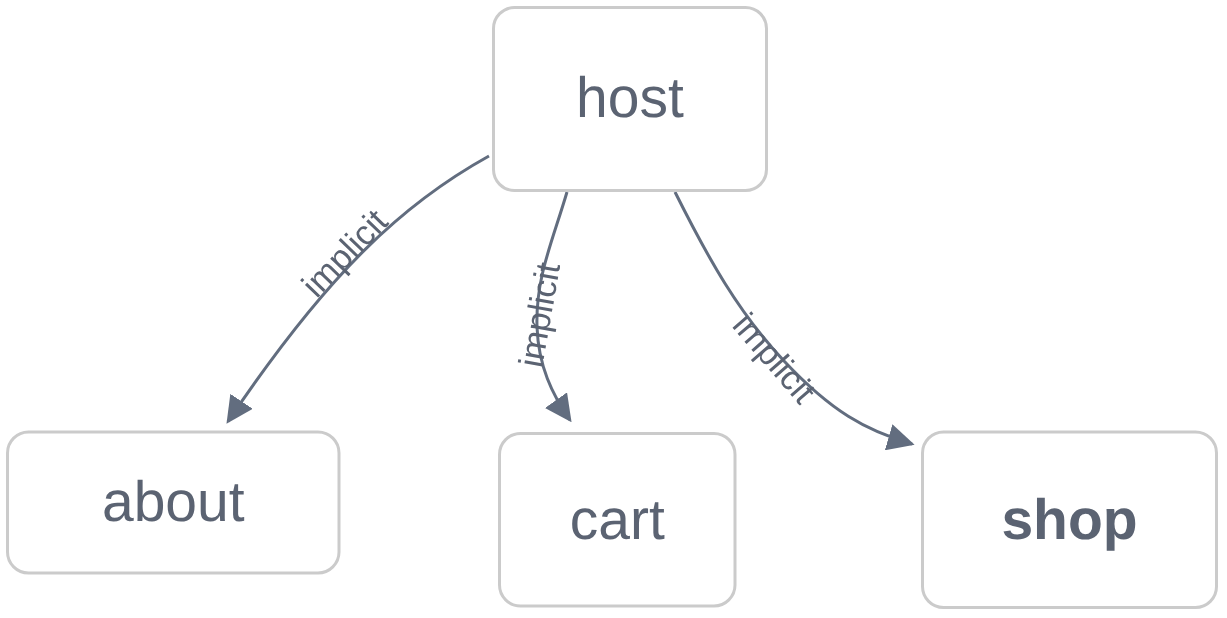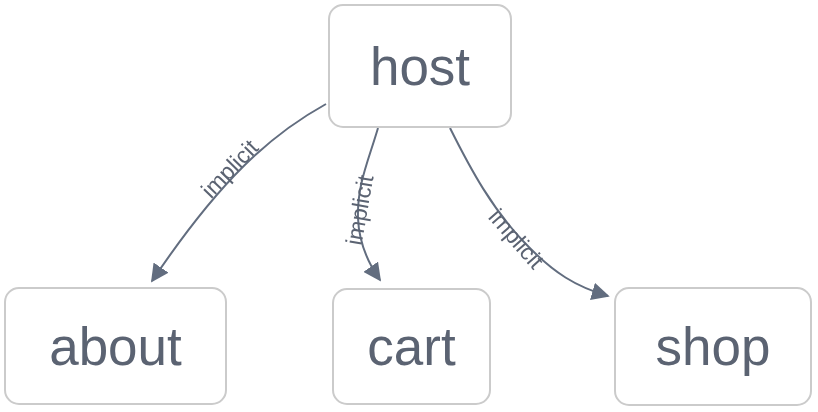--- a/index.html
+++ b/index.html
@@ -37,28 +37,28 @@
     background: var(--node_fill, #ffffff);
     border: 2px solid var(--node_border, #cbcbcb);
     border-radius: 15px;
     display: flex;
     align-items: center;
     justify-content: center;
     box-sizing: border-box;
   }
   .node-label {
     color: var(--node_text, #5b6372);
-    font-size: 53px;
+    font-size: 38px;
     line-height: 1;
     white-space: nowrap;
   }
   .node-host  { left: 328px; top: 4px;   width: 184px; height: 124px; }
-  .node-about { left: 4px;   top: 287px; width: 223px; height: 118px; }
+  .node-about { left: 4px;   top: 287px; width: 223px; height: 96px; }
   .node-cart  { left: 332px; top: 288px; width: 159px; height: 117px; }
-  .node-shop  { left: 614px; top: 287px; width: 198px; height: 119px; }
+  .node-shop  { left: 614px; top: 287px; width: 198px; height: 119px; font-weight: bold; }
   .edge-label {
     position: absolute;
     color: var(--edge_label_text, #5b6372);
     font-size: 23px;
     line-height: 1;
     white-space: nowrap;
     background: transparent;
   }
   .edge-label-1 { left: 230px; top: 169px; transform: translate(-50%, -50%) rotate(-46deg); }
   .edge-label-2 { left: 360px; top: 210px; transform: translate(-50%, -50%) rotate(-80deg); }

